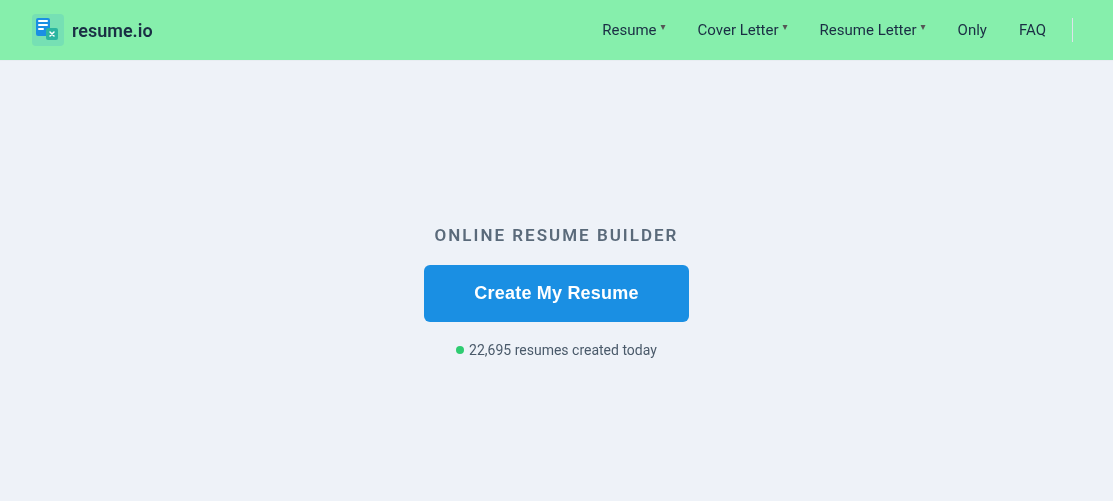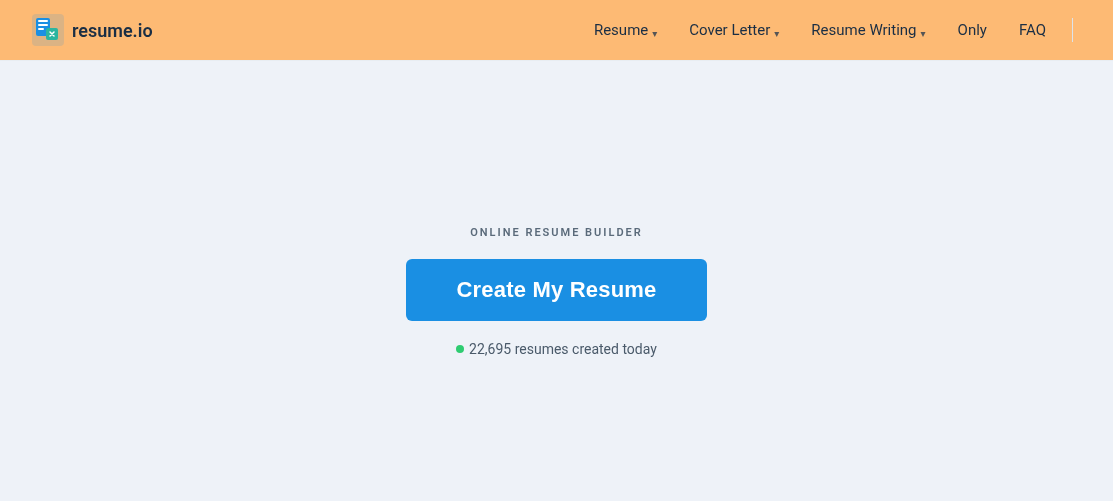--- a/index.html
+++ b/index.html
@@ -11,21 +11,21 @@
     body {
       font-family: -apple-system, BlinkMacSystemFont, 'Segoe UI', Roboto, Helvetica, Arial, sans-serif;
       background: #f0f4f8;
       width: 1113px;
       min-height: 501px;
       overflow-x: hidden;
     }
 
     
     header {
-      background: #fdba74;
+      background: #86efac;
       height: 61px;
       display: flex;
       align-items: center;
       padding: 0 32px;
       border-bottom: 1px solid #e8edf2;
       position: relative;
       z-index: 10;
     }
 
     .logo-area {
@@ -48,21 +48,21 @@
     }
 
     nav {
       display: flex;
       align-items: center;
       gap: 4px;
     }
 
     .nav-item {
       display: flex;
-      align-items: flex-end;
+      align-items: flex-start;
       gap: 4px;
       padding: 8px 14px;
       font-size: 15px;
       color: #1a2e44;
       cursor: pointer;
       border-radius: 4px;
       text-decoration: none;
       white-space: nowrap;
     }
 
@@ -84,21 +84,21 @@
       min-height: 440px;
       display: flex;
       flex-direction: column;
       align-items: center;
       justify-content: center;
       text-align: center;
       padding: 60px 40px 40px;
     }
 
     .hero-eyebrow {
-      font-size: 11px;
+      font-size: 17px;
       font-weight: 600;
       letter-spacing: 2px;
       color: #5a6a7a;
       text-transform: uppercase;
       margin-bottom: 20px;
     }
 
     .hero-headline {
       font-size: 46px;
       font-weight: 800;
@@ -112,21 +112,21 @@
       font-size: 16px;
       color: #4a5a6a;
       line-height: 1.7;
       max-width: 560px;
       margin-bottom: 36px;
     }
 
     .cta-button {
       background: #1a8fe3;
       color: #ffffff;
-      font-size: 22px;
+      font-size: 18px;
       font-weight: 700;
       padding: 18px 50px;
       border: none;
       border-radius: 6px;
       cursor: pointer;
       margin-bottom: 20px;
       letter-spacing: 0.2px;
     }
 
     .social-proof {
@@ -165,21 +165,21 @@
   <nav>
     <a class="nav-item" href="#">
       <span>Resume</span>
       <span class="chevron">▾</span>
     </a>
     <a class="nav-item" href="#">
       <span>Cover Letter</span>
       <span class="chevron">▾</span>
     </a>
     <a class="nav-item" href="#">
-      <span>Resume Writing</span>
+      <span>Resume Letter</span>
       <span class="chevron">▾</span>
     </a>
     <a class="nav-item" href="#">
       <span>Only</span>
     </a>
     <a class="nav-item" href="#">
       <span>FAQ</span>
     </a>
     <div class="nav-divider"></div>
   </nav>

